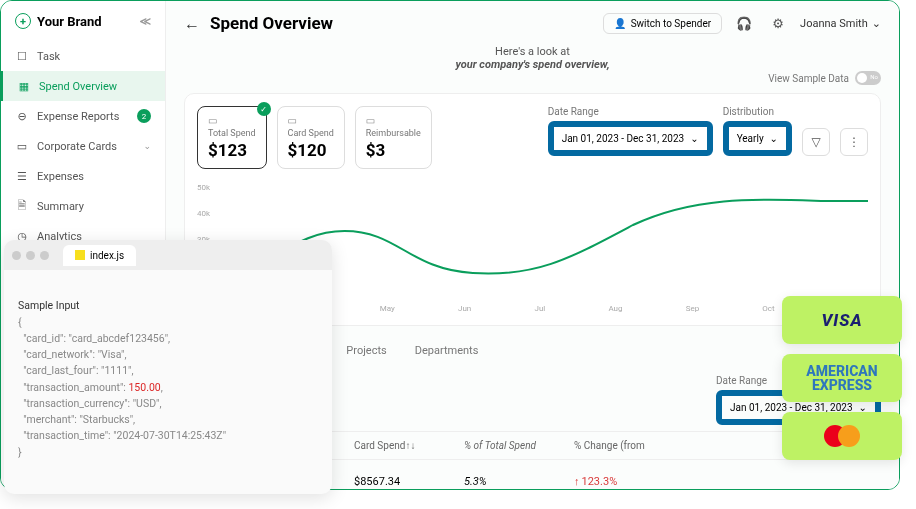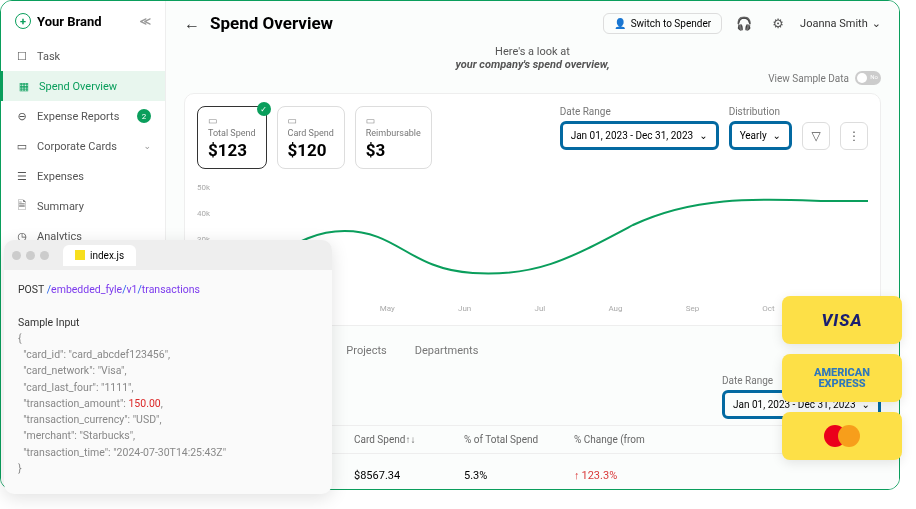--- a/index.html
+++ b/index.html
@@ -39,59 +39,59 @@
 .cards-row { display:flex; gap:10px; align-items:flex-start; }
 .metric { border:1.5px solid #ddd; border-radius:8px; padding:8px 10px; min-width:68px; position:relative; }
 .metric.active { border-color:#333; }
 .metric .check { position:absolute; top:-5px; right:-5px; width:14px; height:14px; background:#0a9e5c; border-radius:50%; color:#fff; font-size:8px; display:flex; align-items:center; justify-content:center; }
 .metric-icon { font-size:10px; color:#888; }
 .metric-label { font-size:9px; color:#777; margin:2px 0; }
 .metric-value { font-size:17px; font-weight:700; }
 .controls { margin-left:auto; display:flex; gap:10px; align-items:flex-end; }
 .ctrl { display:flex; flex-direction:column; gap:4px; }
 .ctrl-label { font-size:10px; color:#777; }
-.select { border:3px solid #0369a1; border-radius:6px; padding:6px 8px; font-size:10px; display:flex; align-items:center; gap:6px; min-width:60px; }
+.select { border:6px solid #0369a1; border-radius:6px; padding:6px 8px; font-size:10px; display:flex; align-items:center; gap:6px; min-width:60px; }
 .sq-btn { border:1px solid #ddd; border-radius:6px; width:28px; height:28px; display:flex; align-items:center; justify-content:center; font-size:12px; color:#555; }
 
 .chart { margin-top:14px; height:130px; position:relative; }
 .ytick { position:absolute; left:0; font-size:8px; color:#aaa; }
 .xaxis { position:absolute; bottom:0; left:30px; right:16px; display:flex; justify-content:space-between; font-size:8px; color:#aaa; }
 .chart svg { position:absolute; left:30px; top:0; right:0; bottom:14px; width:calc(100% - 30px); height:calc(100% - 14px); }
 
 .tabs { margin:0 18px; display:flex; gap:28px; font-size:11px; color:#777; }
 .tabs .tab { padding:6px 0; }
 
 .table-panel { margin:6px 18px 0; }
 .table-top { display:flex; padding:6px 0; }
 .table-top .ctrl { margin-left:auto; }
 .thead { display:flex; border-top:1px solid #eee; border-bottom:1px solid #eee; padding:8px 0; font-size:10px; color:#666; }
 .trow { display:flex; padding:10px 0; font-size:11px; align-items:center; }
-.c1 { width:170px; } .c2 { width:110px; } .c3 { width:110px; } .c4 { width:140px; }
+.c1 { width:170px; } .c2 { width:110px; } .c3 { width:110px;font-style:italic; } .c4 { width:140px; }
 .holder-name { font-weight:500; }
 .holder-email { font-size:8px; color:#999; }
 .change { color:#d93a3a; display:flex; align-items:center; gap:2px; }
 
 
 .editor { position:absolute; top:240px; left:4px; width:328px; height:254px; background:#fafafa; border-radius:10px; box-shadow:0 4px 18px rgba(0,0,0,.12); }
 .editor-tabs { height:30px; background:#eee; border-radius:10px 10px 0 0; display:flex; align-items:center; padding:0 8px; gap:4px; }
 .traffic { display:flex; gap:5px; margin-right:10px; }
 .traffic span { width:9px; height:9px; border-radius:50%; background:#ccc; }
 .file-tab { background:#fff; padding:5px 12px; border-radius:6px 6px 0 0; font-size:10px; display:flex; align-items:center; gap:5px; }
 .js-icon { width:10px; height:10px; background:#f7df1e; }
 .code { padding:12px 14px; font-family:ui-monospace,Menlo,monospace; font-size:10.5px; line-height:1.55; color:#888; }
 .code .kw { color:#333; }
 .code .path { color:#7c3aed; }
 .code .seg { color:#2563eb; }
 .code .str { color:#888; }
 .code .num { color:#dc2626; }
 
 
-.brandcard { position:absolute; right:14px; width:120px; height:48px; background:#fde047; border-radius:8px; box-shadow:0 3px 12px rgba(0,0,0,.1); display:flex; align-items:center; justify-content:center; }
+.brandcard { position:absolute; right:14px; width:120px; height:48px; background:#bef264; border-radius:8px; box-shadow:0 3px 12px rgba(0,0,0,.1); display:flex; align-items:center; justify-content:center; }
 .visa-text { font-weight:800; font-style:italic; color:#1a1f71; font-size:17px; letter-spacing:1px; }
-.amex-text { font-weight:800; color:#2e77bc; font-size:11px; line-height:1; text-align:center; }
+.amex-text { font-weight:800; color:#2e77bc; font-size:14px; line-height:1; text-align:center; }
 .mc { display:flex; }
 .mc span { width:22px; height:22px; border-radius:50%; }
 .mc .r { background:#eb001b; }
 .mc .y { background:#f79e1b; margin-left:-8px; }
 </style>
 </head>
 <body>
 
 <div class="app">
   <div class="sidebar">
@@ -269,21 +269,20 @@
         <span></span>
         <span></span>
         <span></span>
       </div>
     <div class="file-tab">
       <span class="js-icon"></span>
       <span>index.js</span>
     </div>
   </div>
   <div class="code">
-    <div><span class="kw">POST</span> <span class="seg">/</span><span class="path">embedded_fyle</span><span class="seg">/</span><span class="path">v1</span><span class="seg">/</span><span class="path">transactions</span></div>
     <div>&nbsp;</div>
     <div class="kw">Sample Input</div>
     <div>{</div>
     <div>&nbsp;&nbsp;"<span>card_id</span>": <span class="str">"card_abcdef123456"</span>,</div>
     <div>&nbsp;&nbsp;"<span>card_network</span>": <span class="str">"Visa"</span>,</div>
     <div>&nbsp;&nbsp;"<span>card_last_four</span>": <span class="str">"1111"</span>,</div>
     <div>&nbsp;&nbsp;"<span>transaction_amount</span>": <span class="num">150.00</span>,</div>
     <div>&nbsp;&nbsp;"<span>transaction_currency</span>": <span class="str">"USD"</span>,</div>
     <div>&nbsp;&nbsp;"<span>merchant</span>": <span class="str">"Starbucks"</span>,</div>
     <div>&nbsp;&nbsp;"<span>transaction_time</span>": <span class="str">"2024-07-30T14:25:43Z"</span></div>

